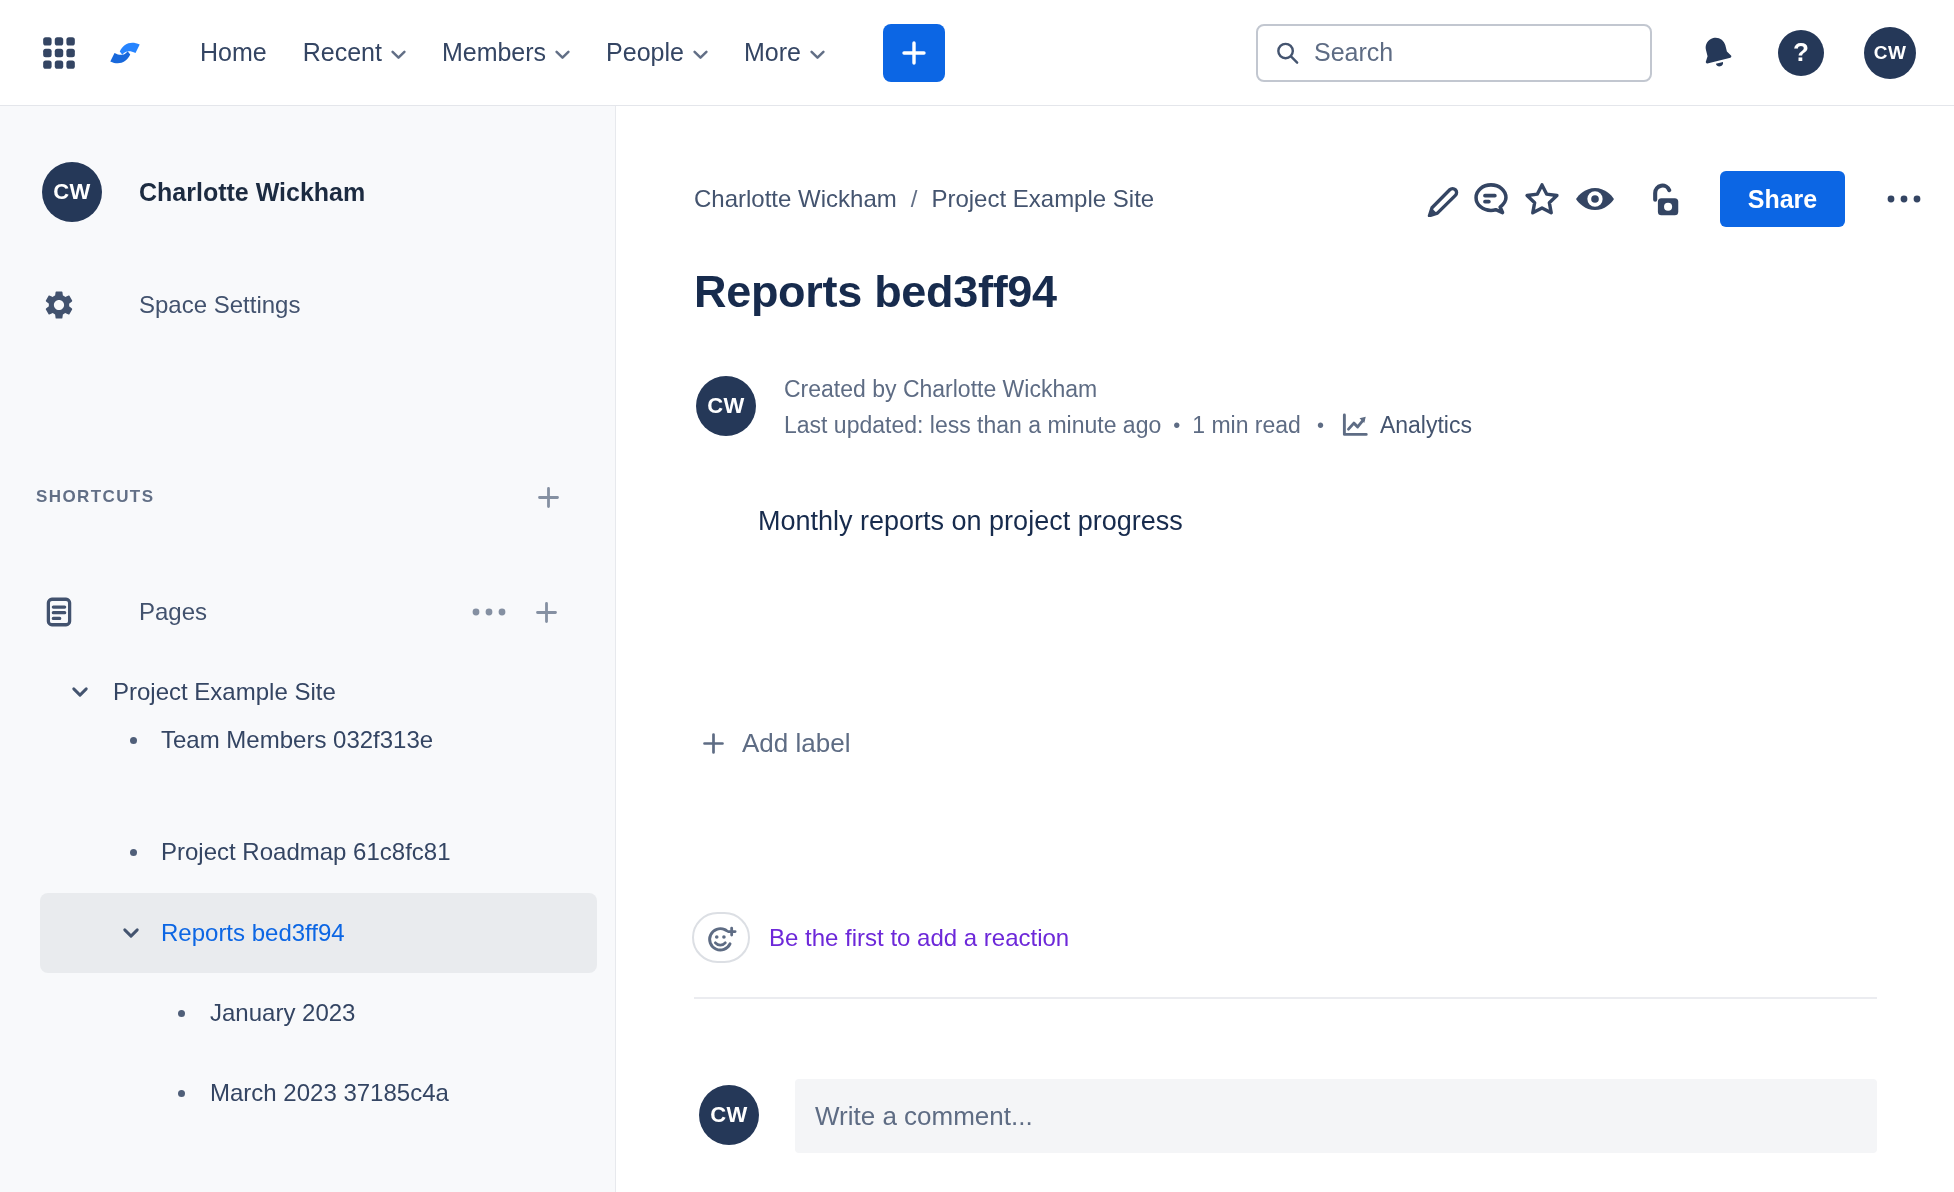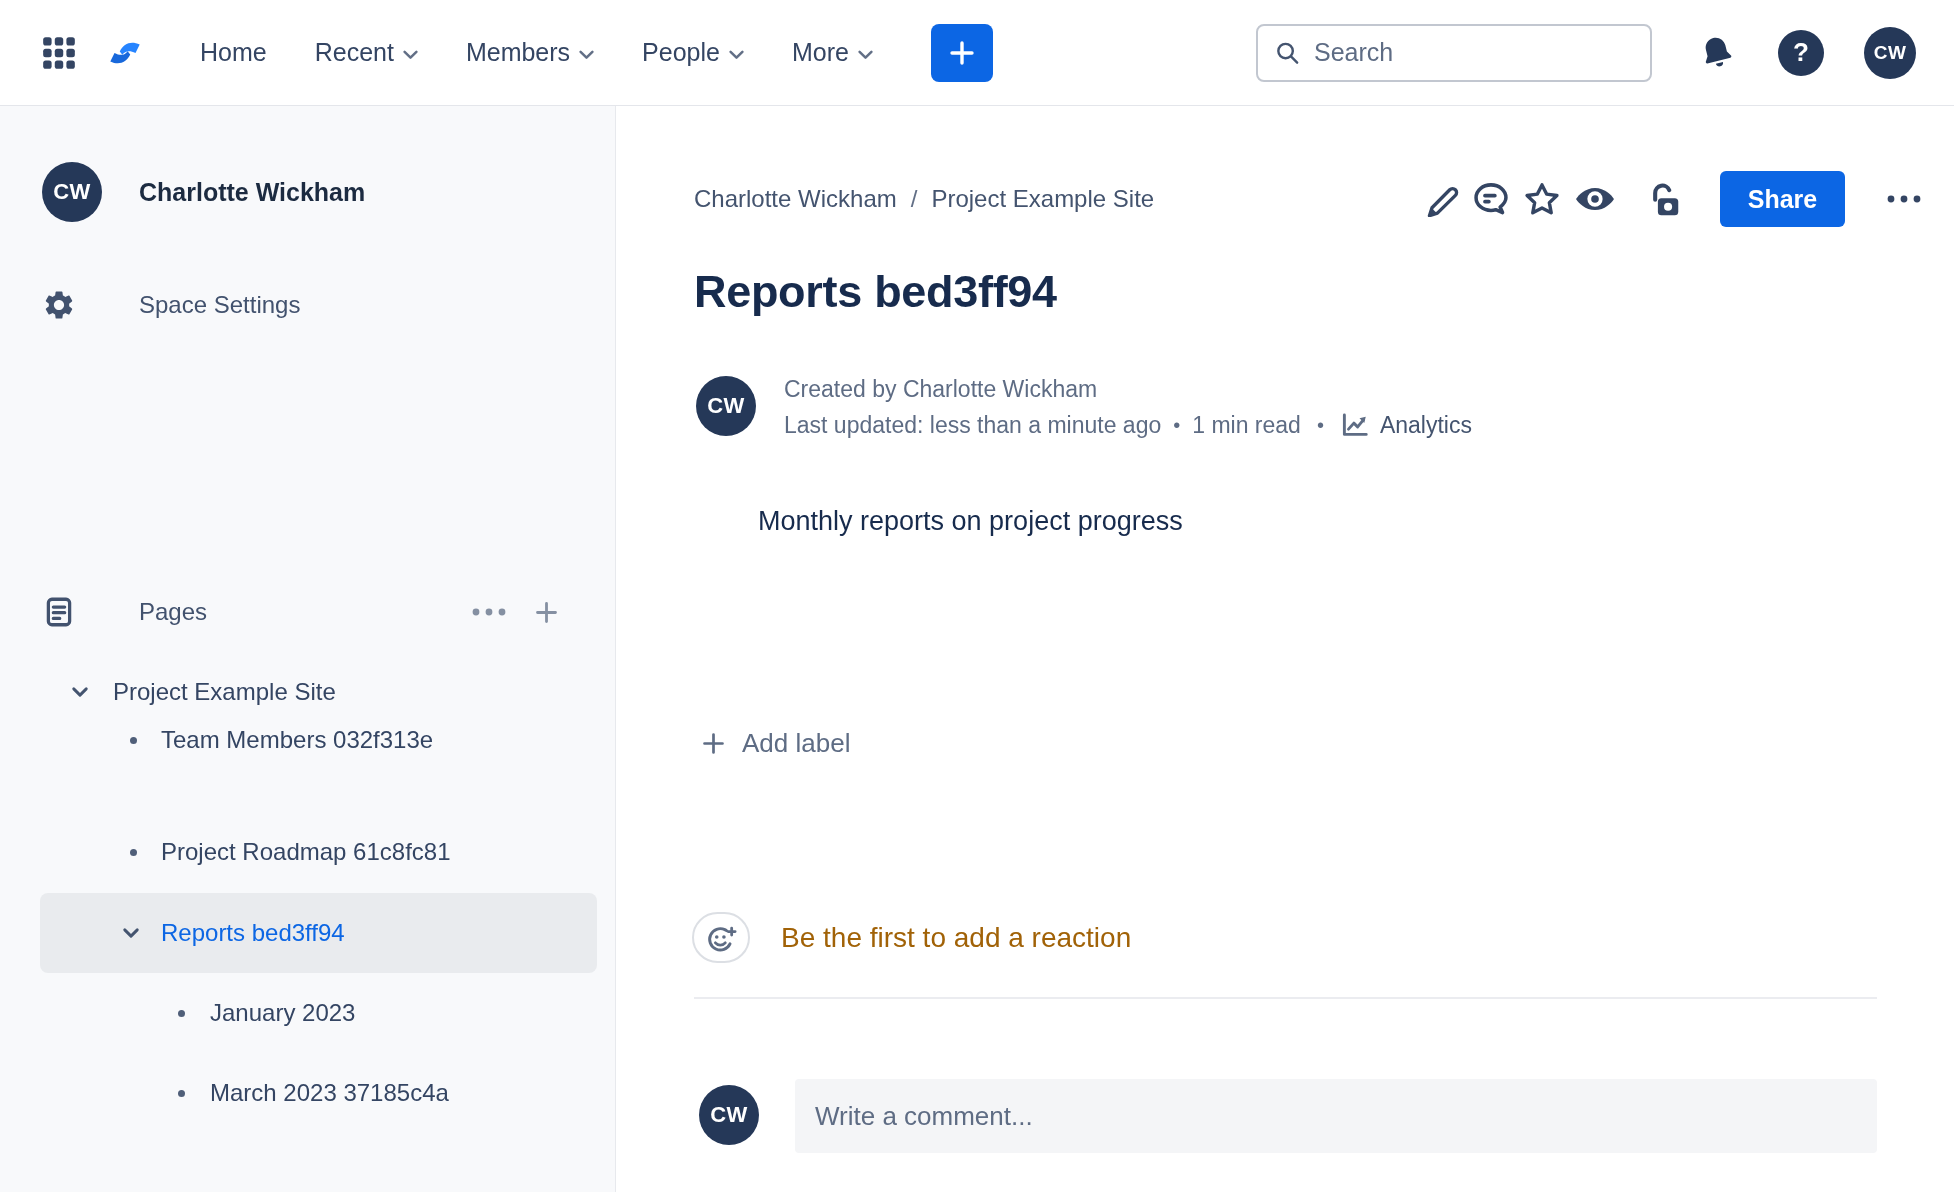--- a/index.html
+++ b/index.html
@@ -12,21 +12,21 @@
   .app { position: relative; width: 1954px; height: 1192px; background:#fff; }
 
   
   .topbar {
     position:absolute; top:0; left:0; width:1954px; height:106px;
     background:#fff; border-bottom:1px solid var(--c-border,#E4E6EB);
     display:flex; align-items:center; padding:0 38px 0 40px;
   }
   .appgrid { width:38px; height:38px; display:flex; cursor:pointer; }
   .brandlogo { width:42px; height:46px; margin-left:26px; display:flex; cursor:pointer; }
-  .nav-links { display:flex; align-items:flex-start; gap:48px; margin-left:54px; }
+  .nav-links { display:flex; align-items:flex-start; gap:36px; margin-left:54px; }
   .nav-item { display:flex; align-items:center; gap:9px; cursor:pointer;
     font-size:25px; font-weight:500; color:var(--c-nav_text,#344563); }
   .nav-item svg { margin-top:4px; }
   .create-btn {
     margin-left:58px; width:62px; height:58px; border:none; border-radius:8px;
     background:var(--c-accent,#0C66E4); display:flex; align-items:center; justify-content:center;
     cursor:pointer; flex:none;
   }
   .top-spacer { flex:1; }
   .searchbox {
@@ -116,21 +116,21 @@
 
   .body-text { position:absolute; top:400px; left:142px; font-size:27px; font-weight:500;
     color:var(--c-title_text,#172B4D); }
 
   .add-label { position:absolute; top:622px; left:84px; display:flex; align-items:center; gap:15px;
     color:var(--c-muted,#5E6C84); font-size:26px; cursor:pointer; }
 
   .reaction-row { position:absolute; top:806px; left:76px; display:flex; align-items:center; }
   .reaction-pill { width:58px; height:51px; border:2px solid #DCDFE4; border-radius:26px;
     background:#fff; display:flex; align-items:center; justify-content:center; cursor:pointer; }
-  .reaction-text { margin-left:31px; font-size:28px; color:#a16207; }
+  .reaction-text { margin-left:19px; font-size:24px; color:#6d28d9; }
 
   .divider { position:absolute; top:891px; left:78px; width:1183px; height:2px;
     background:var(--c-divider,#EBECF0); }
 
   .comment-row { position:absolute; top:973px; left:83px; display:flex; align-items:flex-start; gap:36px; }
   .avatar.comment-av { width:60px; height:60px; font-size:22px; margin-top:6px; }
   .comment-box { width:1082px; height:74px; background:var(--c-comment_bg,#F4F5F7); border-radius:4px;
     display:flex; align-items:center; padding:0 20px; }
   .comment-box input { border:none; outline:none; background:transparent; width:100%;
     font-size:26px; color:#0369a1; font-family:inherit; }
@@ -236,20 +236,28 @@
     <div class="side-row" style="top:165px;">
       <span class="ico">
         <svg width="34" height="34" viewBox="0 0 24 24">
             <path fill="#42526E" d="M19.14,12.94c0.04-0.3,0.06-0.61,0.06-0.94c0-0.32-0.02-0.64-0.07-0.94l2.03-1.58c0.18-0.14,0.23-0.41,0.12-0.61l-1.92-3.32c-0.12-0.22-0.37-0.29-0.59-0.22l-2.39,0.96c-0.5-0.38-1.03-0.7-1.62-0.94L14.4,2.81c-0.04-0.24-0.24-0.41-0.48-0.41h-3.84c-0.24,0-0.43,0.17-0.47,0.41L9.25,5.35C8.66,5.59,8.12,5.92,7.63,6.29L5.24,5.33c-0.22-0.08-0.47,0-0.59,0.22L2.74,8.87C2.62,9.08,2.66,9.34,2.86,9.48l2.03,1.58C4.84,11.36,4.8,11.69,4.8,12s0.02,0.64,0.07,0.94l-2.03,1.58c-0.18,0.14-0.23,0.41-0.12,0.61l1.92,3.32c0.12,0.22,0.37,0.29,0.59,0.22l2.39-0.96c0.5,0.38,1.03,0.7,1.62,0.94l0.36,2.54c0.05,0.24,0.24,0.41,0.48,0.41h3.84c0.24,0,0.44-0.17,0.47-0.41l0.36-2.54c0.59-0.24,1.13-0.56,1.62-0.94l2.39,0.96c0.22,0.08,0.47,0,0.59-0.22l1.92-3.32c0.12-0.22,0.07-0.47-0.12-0.61L19.14,12.94z M12,15.6c-1.98,0-3.6-1.62-3.6-3.6s1.62-3.6,3.6-3.6s3.6,1.62,3.6,3.6S13.98,15.6,12,15.6z"></path>
           </svg>
       </span>
       <span class="lbl">Space Settings</span>
     </div>
 
 
+    <div class="shortcuts-row">
+      <span class="shortcuts-title">SHORTCUTS</span>
+      <span class="icon-btn">
+        <svg width="27" height="27" viewBox="0 0 24 24">
+            <path d="M12 4v16M4 12h16" stroke="#8590A2" stroke-width="2.5" stroke-linecap="round"></path>
+          </svg>
+      </span>
+    </div>
 
     <div class="side-row" style="top:472px;">
       <span class="ico">
         <svg width="34" height="34" viewBox="0 0 24 24" fill="none" stroke="#42526E" stroke-width="2.3" stroke-linecap="round" stroke-linejoin="round">
           <rect x="4.5" y="3" width="15" height="18" rx="2.5"></rect>
           <path d="M8 8.5h8M8 12.5h8M8 16.5h4.5"></path>
         </svg>
       </span>
       <span class="lbl">Pages</span>
       <span class="pages-right">

